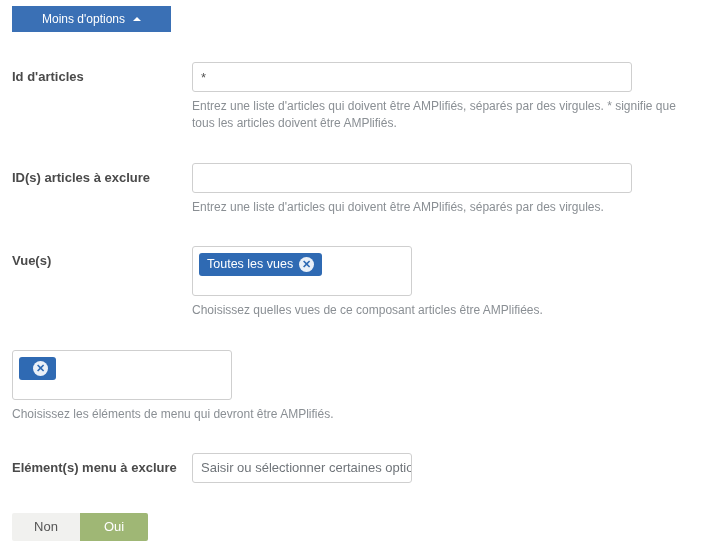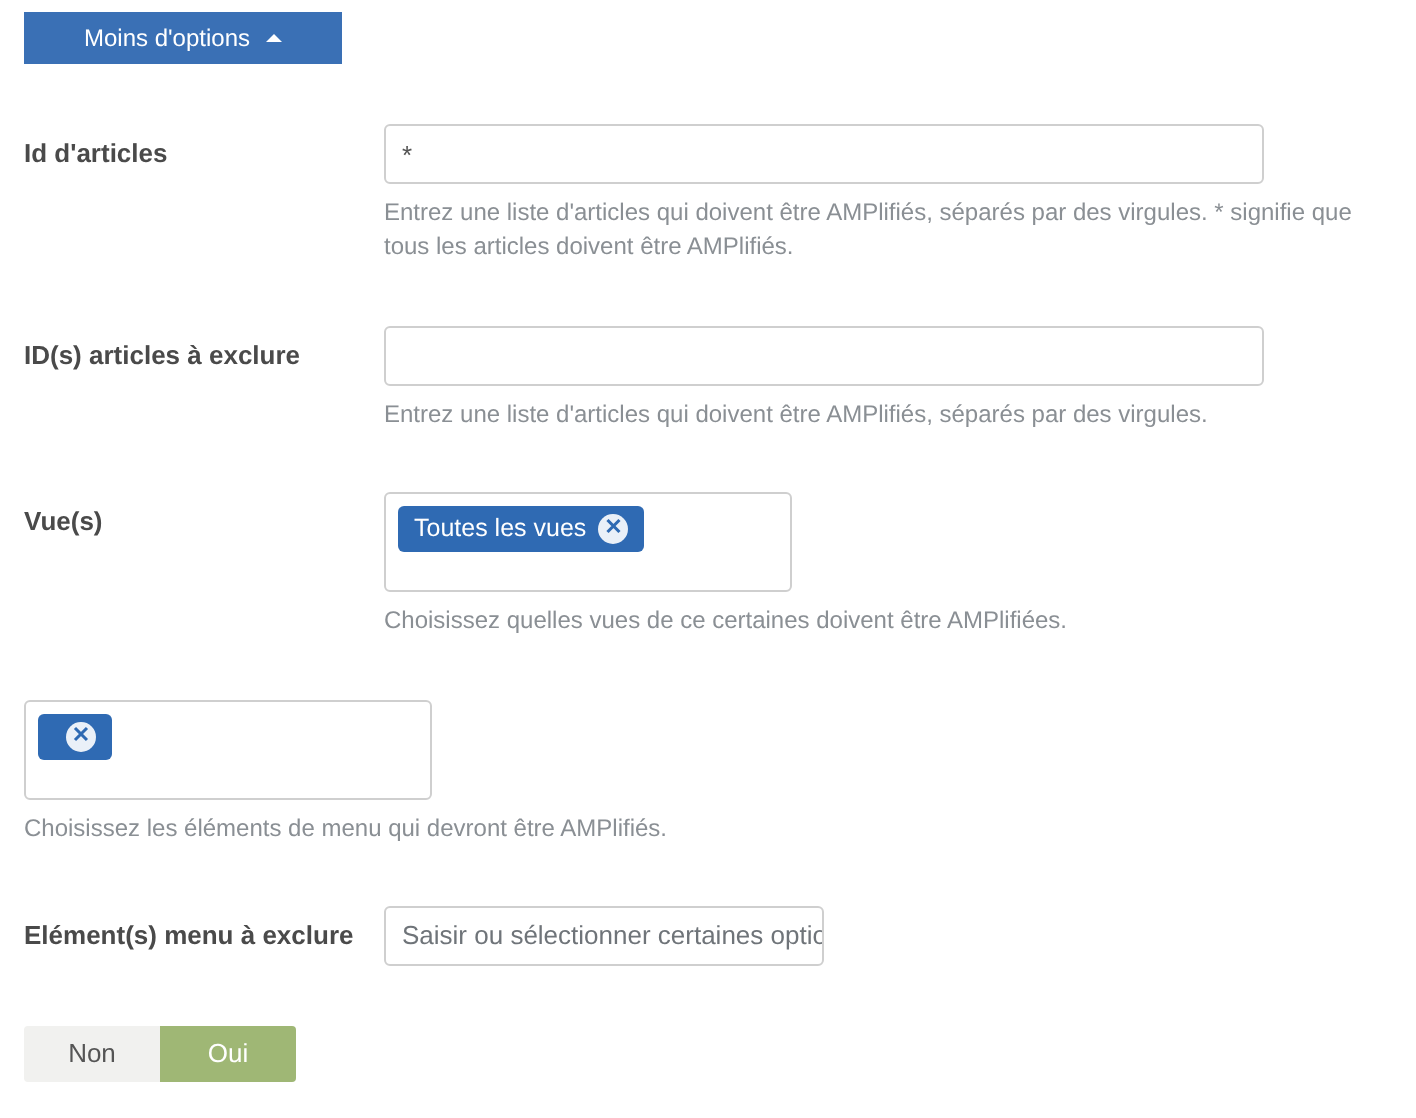--- a/index.html
+++ b/index.html
@@ -62,21 +62,21 @@
   }
   .text-input::placeholder { color: #888; }
   .hint {
     font-size: 12px;
     color: #8a8f94;
     margin-top: 6px;
     line-height: 1.45;
     max-width: 490px;
   }
   .tagbox {
-    width: 204px;
+    width: 220px;
     min-height: 50px;
     border: 1px solid #cfcfcf;
     border-radius: 3px;
     background: #fff;
     padding: 4px;
     display: flex;
     flex-wrap: wrap;
     align-content: flex-start;
   }
   .tag {
@@ -171,21 +171,21 @@
 
 <div class="row">
   <div class="label">Vue(s)</div>
   <div class="control">
     <div class="tagbox">
       <span class="tag">
         <span>Toutes les vues</span>
         <span class="remove">✕</span>
       </span>
     </div>
-    <div class="hint">Choisissez quelles vues de ce certaines doivent être AMPlifiées.</div>
+    <div class="hint">Choisissez quelles vues de ce composant articles être AMPlifiées.</div>
   </div>
 </div>
 
 
 <div class="row">
   <div class="control">
     <div class="tagbox">
       <span class="tag">
         <span class="remove">✕</span>
       </span>

